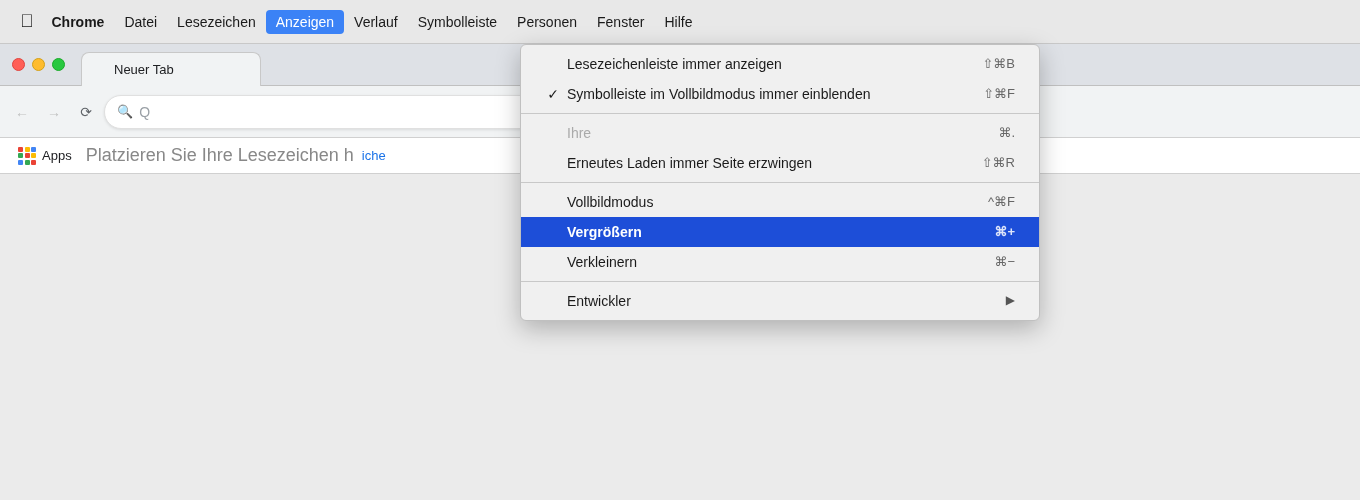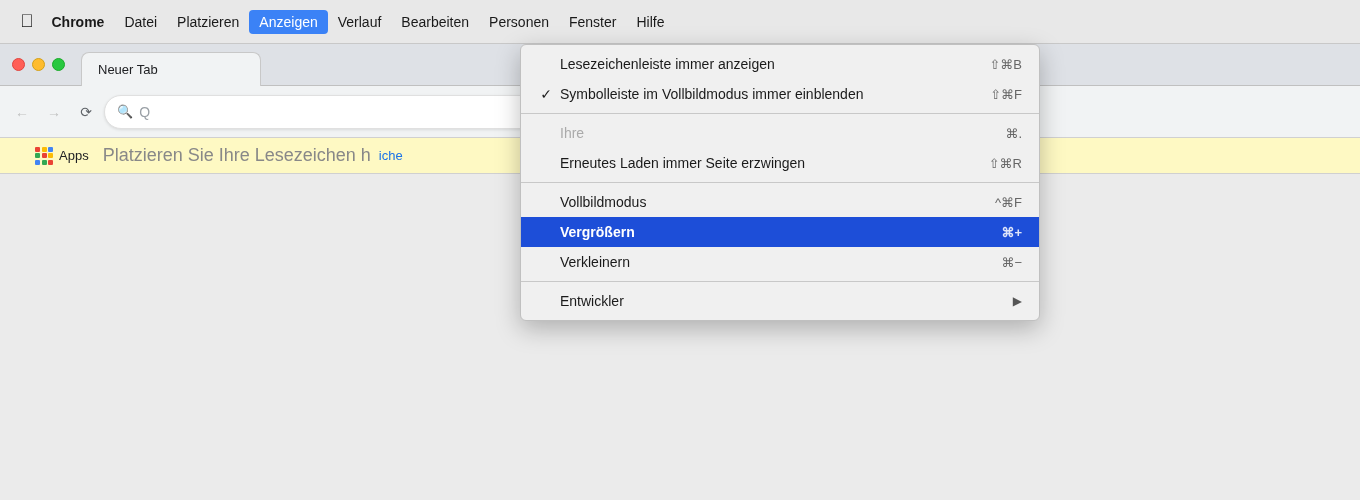--- a/index.html
+++ b/index.html
@@ -79,21 +79,21 @@
     .tl-red    { background: #ff5f57; border: 0.5px solid #e0443e; }
     .tl-yellow { background: #febc2e; border: 0.5px solid #d4a017; }
     .tl-green  { background: #28c840; border: 0.5px solid #1aab29; }
 
     .tab-active {
       display: flex;
       align-items: center;
       height: 34px;
       background: #f1f3f4;
       border-radius: 8px 8px 0 0;
-      padding: 0 16px;
+      padding: 0 32px;
       font-size: 13px;
       color: #202124;
       min-width: 180px;
       gap: 6px;
       margin-top: 8px;
       border: 1px solid #c8c8c8;
       border-bottom: none;
     }
 
     
@@ -144,23 +144,23 @@
     .address-bar-text {
       font-size: 14px;
       color: #9aa0a6;
     }
 
     
     .bookmarks-bar {
       display: flex;
       align-items: center;
       height: 36px;
-      background: #fef9c3;
+      background: #ffffff;
       border-bottom: 1px solid #d0d0d0;
-      padding: 0 29px;
+      padding: 0 12px;
       gap: 4px;
       overflow: hidden;
     }
 
     .bookmark-apps {
       display: flex;
       align-items: center;
       gap: 6px;
       font-size: 13px;
       color: #202124;
@@ -213,23 +213,23 @@
       background: #f0f0f0;
       border: 1px solid #c0c0c0;
       border-radius: 6px;
       box-shadow: 0 8px 24px rgba(0,0,0,0.25);
       padding: 4px 0;
       overflow: hidden;
     }
 
     .menu-item {
       display: flex;
-      align-items: center;
+      align-items: flex-start;
       justify-content: space-between;
-      padding: 7px 17px;
+      padding: 7px 24px;
       font-size: 14px;
       color: #1a1a1a;
       cursor: default;
       white-space: nowrap;
     }
 
     .menu-item.active-item {
       background: #1d4ed8;
       color: white;
       font-weight: 600;
@@ -275,24 +275,24 @@
       color: #555;
     }
   </style>
 </head>
 <body>
 
 <div class="menubar">
   <span class="menubar-item apple"></span>
   <span class="menubar-item bold">Chrome</span>
   <span class="menubar-item">Datei</span>
-  <span class="menubar-item">Platzieren</span>
+  <span class="menubar-item">Lesezeichen</span>
   <span class="menubar-item active">Anzeigen</span>
   <span class="menubar-item">Verlauf</span>
-  <span class="menubar-item">Bearbeiten</span>
+  <span class="menubar-item">Symbolleiste</span>
   <span class="menubar-item">Personen</span>
   <span class="menubar-item">Fenster</span>
   <span class="menubar-item">Hilfe</span>
 </div>
 
 <div class="tabbar">
   <div class="traffic-lights">
     <span class="traffic-light tl-red"></span>
     <span class="traffic-light tl-yellow"></span>
     <span class="traffic-light tl-green"></span>

